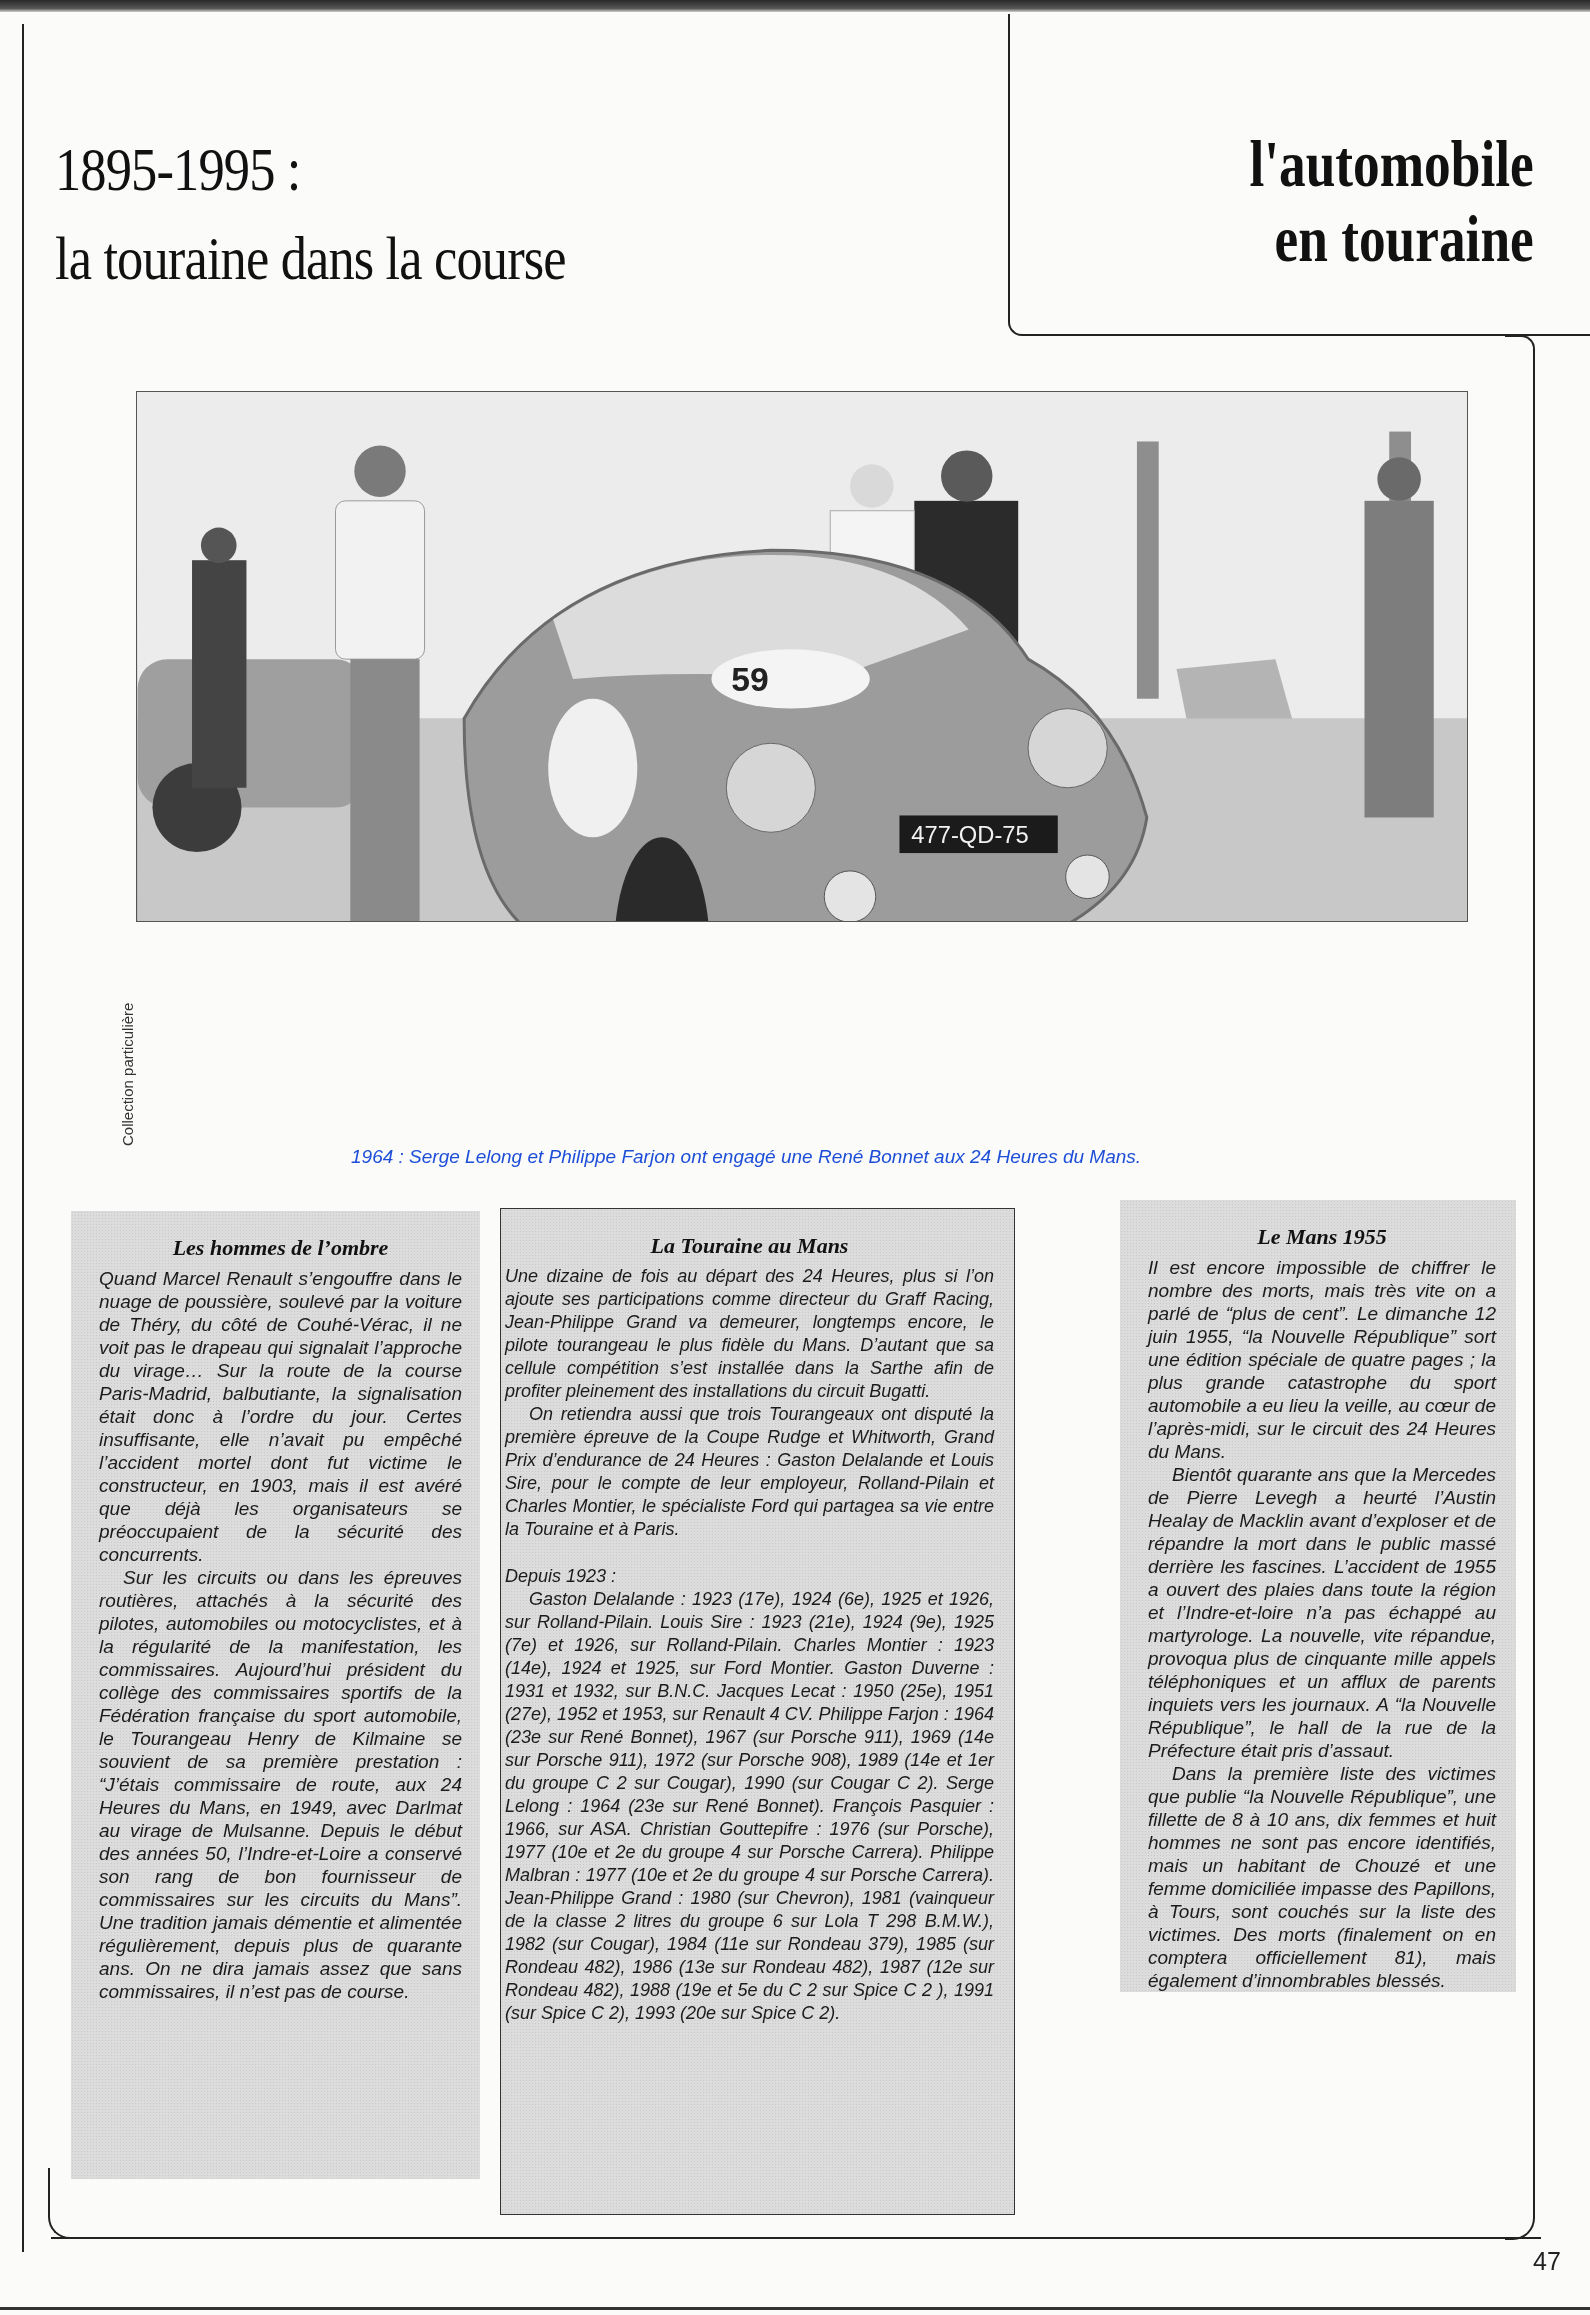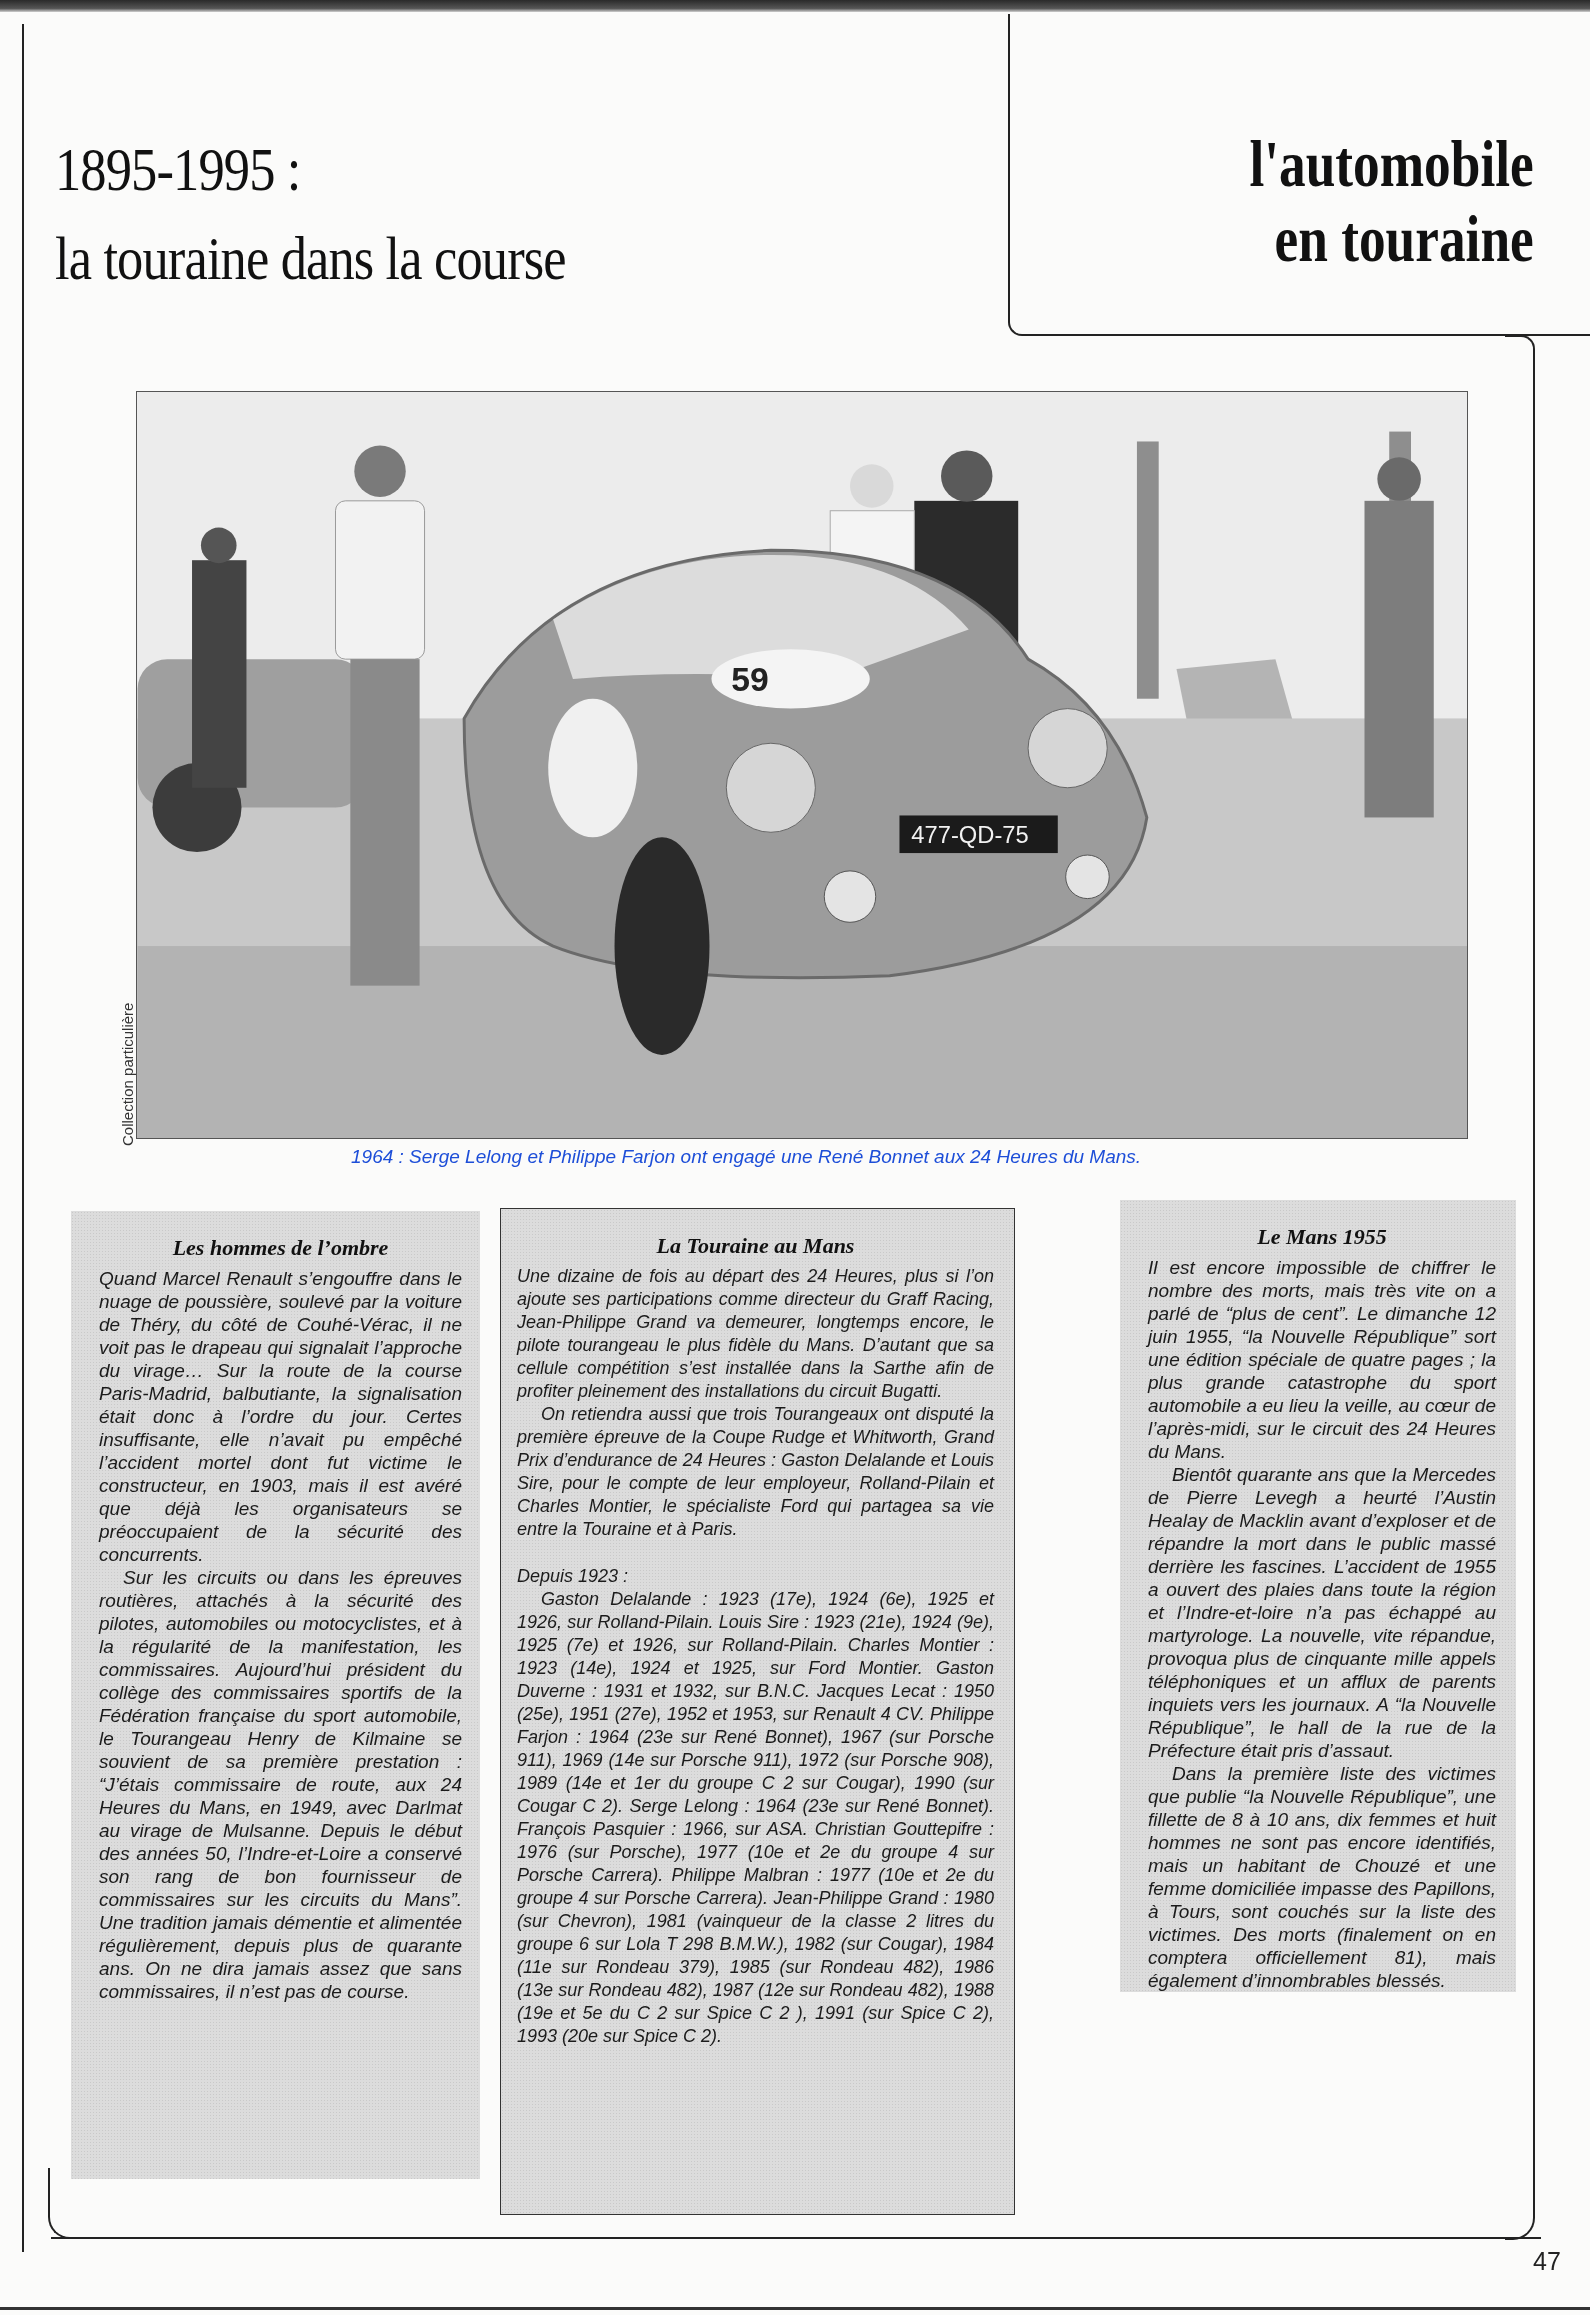--- a/index.html
+++ b/index.html
@@ -21,40 +21,40 @@
     border-left: 2px solid #222; border-bottom: 2px solid #222; border-bottom-left-radius: 22px; box-sizing: border-box; }
 
   .title-main { position: absolute; left: 55px; top: 139px;
     font-family: "Liberation Serif", serif; font-size: 61px; line-height: 1.0; letter-spacing: -1px;
     transform: scaleX(0.86); transform-origin: left top; color: #111; margin: 0; font-weight: normal; }
   .title-main .l2 { display: block; margin-top: 28px; }
   .title-right { position: absolute; right: 57px; top: 127px; text-align: right;
     font-family: "Liberation Serif", serif; font-weight: bold; font-size: 65px; line-height: 1.15;
     transform: scaleX(0.82); transform-origin: right top; color: #111; margin: 0; }
 
-  .photo { position: absolute; left: 136px; top: 391px; width: 1332px; height: 748px;
+  .photo { position: absolute; left: 136px; top: 391px; width: 1332px; height: 531px;
     border: 1px solid #555; box-sizing: border-box; overflow: hidden;
     background: linear-gradient(180deg, #efefef 0%, #e6e6e6 40%, #cfcfcf 55%, #bdbdbd 75%, #a9a9a9 100%); }
   .photo svg { position: absolute; left: 0; top: 0; }
   .credit { position: absolute; left: 119px; top: 1146px; transform: rotate(-90deg); transform-origin: left top;
     font-size: 15px; color: #333; white-space: nowrap; }
   .caption { position: absolute; left: 351px; top: 1146px; font-style: italic; font-size: 19px; color: #1d4ed8; white-space: nowrap; }
 
   .box { position: absolute; box-sizing: border-box; padding: 14px 18px 10px 28px;
     background-color: #dcdcdc;
     background-image: radial-gradient(#c9c9c9 0.8px, transparent 0.9px);
     background-size: 3px 3px; }
   .box h2 { margin: 10px 0 6px 0; text-align: center; font-family: "Liberation Serif", serif;
     font-style: italic; font-weight: bold; font-size: 22px; color: #111; }
   .box p { margin: 0; font-style: italic; font-size: 19px; line-height: 23px; text-align: justify;
     hyphens: manual; color: #1b1b1b; }
   .box p.indent { text-indent: 24px; }
   .box p.center { text-align: left; text-indent: 0; margin-top: 24px; }
   #box1 { left: 71px; top: 1211px; width: 409px; height: 968px; }
-  #box2 { left: 500px; top: 1208px; width: 515px; height: 1007px; border: 1px solid #333; padding-left: 16px; padding-right: 20px; }
+  #box2 { left: 500px; top: 1208px; width: 515px; height: 1007px; border: 1px solid #333; padding-left: 4px; padding-right: 20px; }
   #box3 { left: 1120px; top: 1200px; width: 396px; height: 792px; padding-right: 20px; }
   #box2 p { font-size: 18px; line-height: 23px; }
 
   .page-no { position: absolute; left: 1533px; top: 2247px; font-size: 25px; color: #222; }
   .bottomline { position: absolute; left: 0; top: 2307px; width: 1591px; height: 3px; background: #333; }
 </style>
 </head>
 <body>
 
 <div class="topband"></div>

